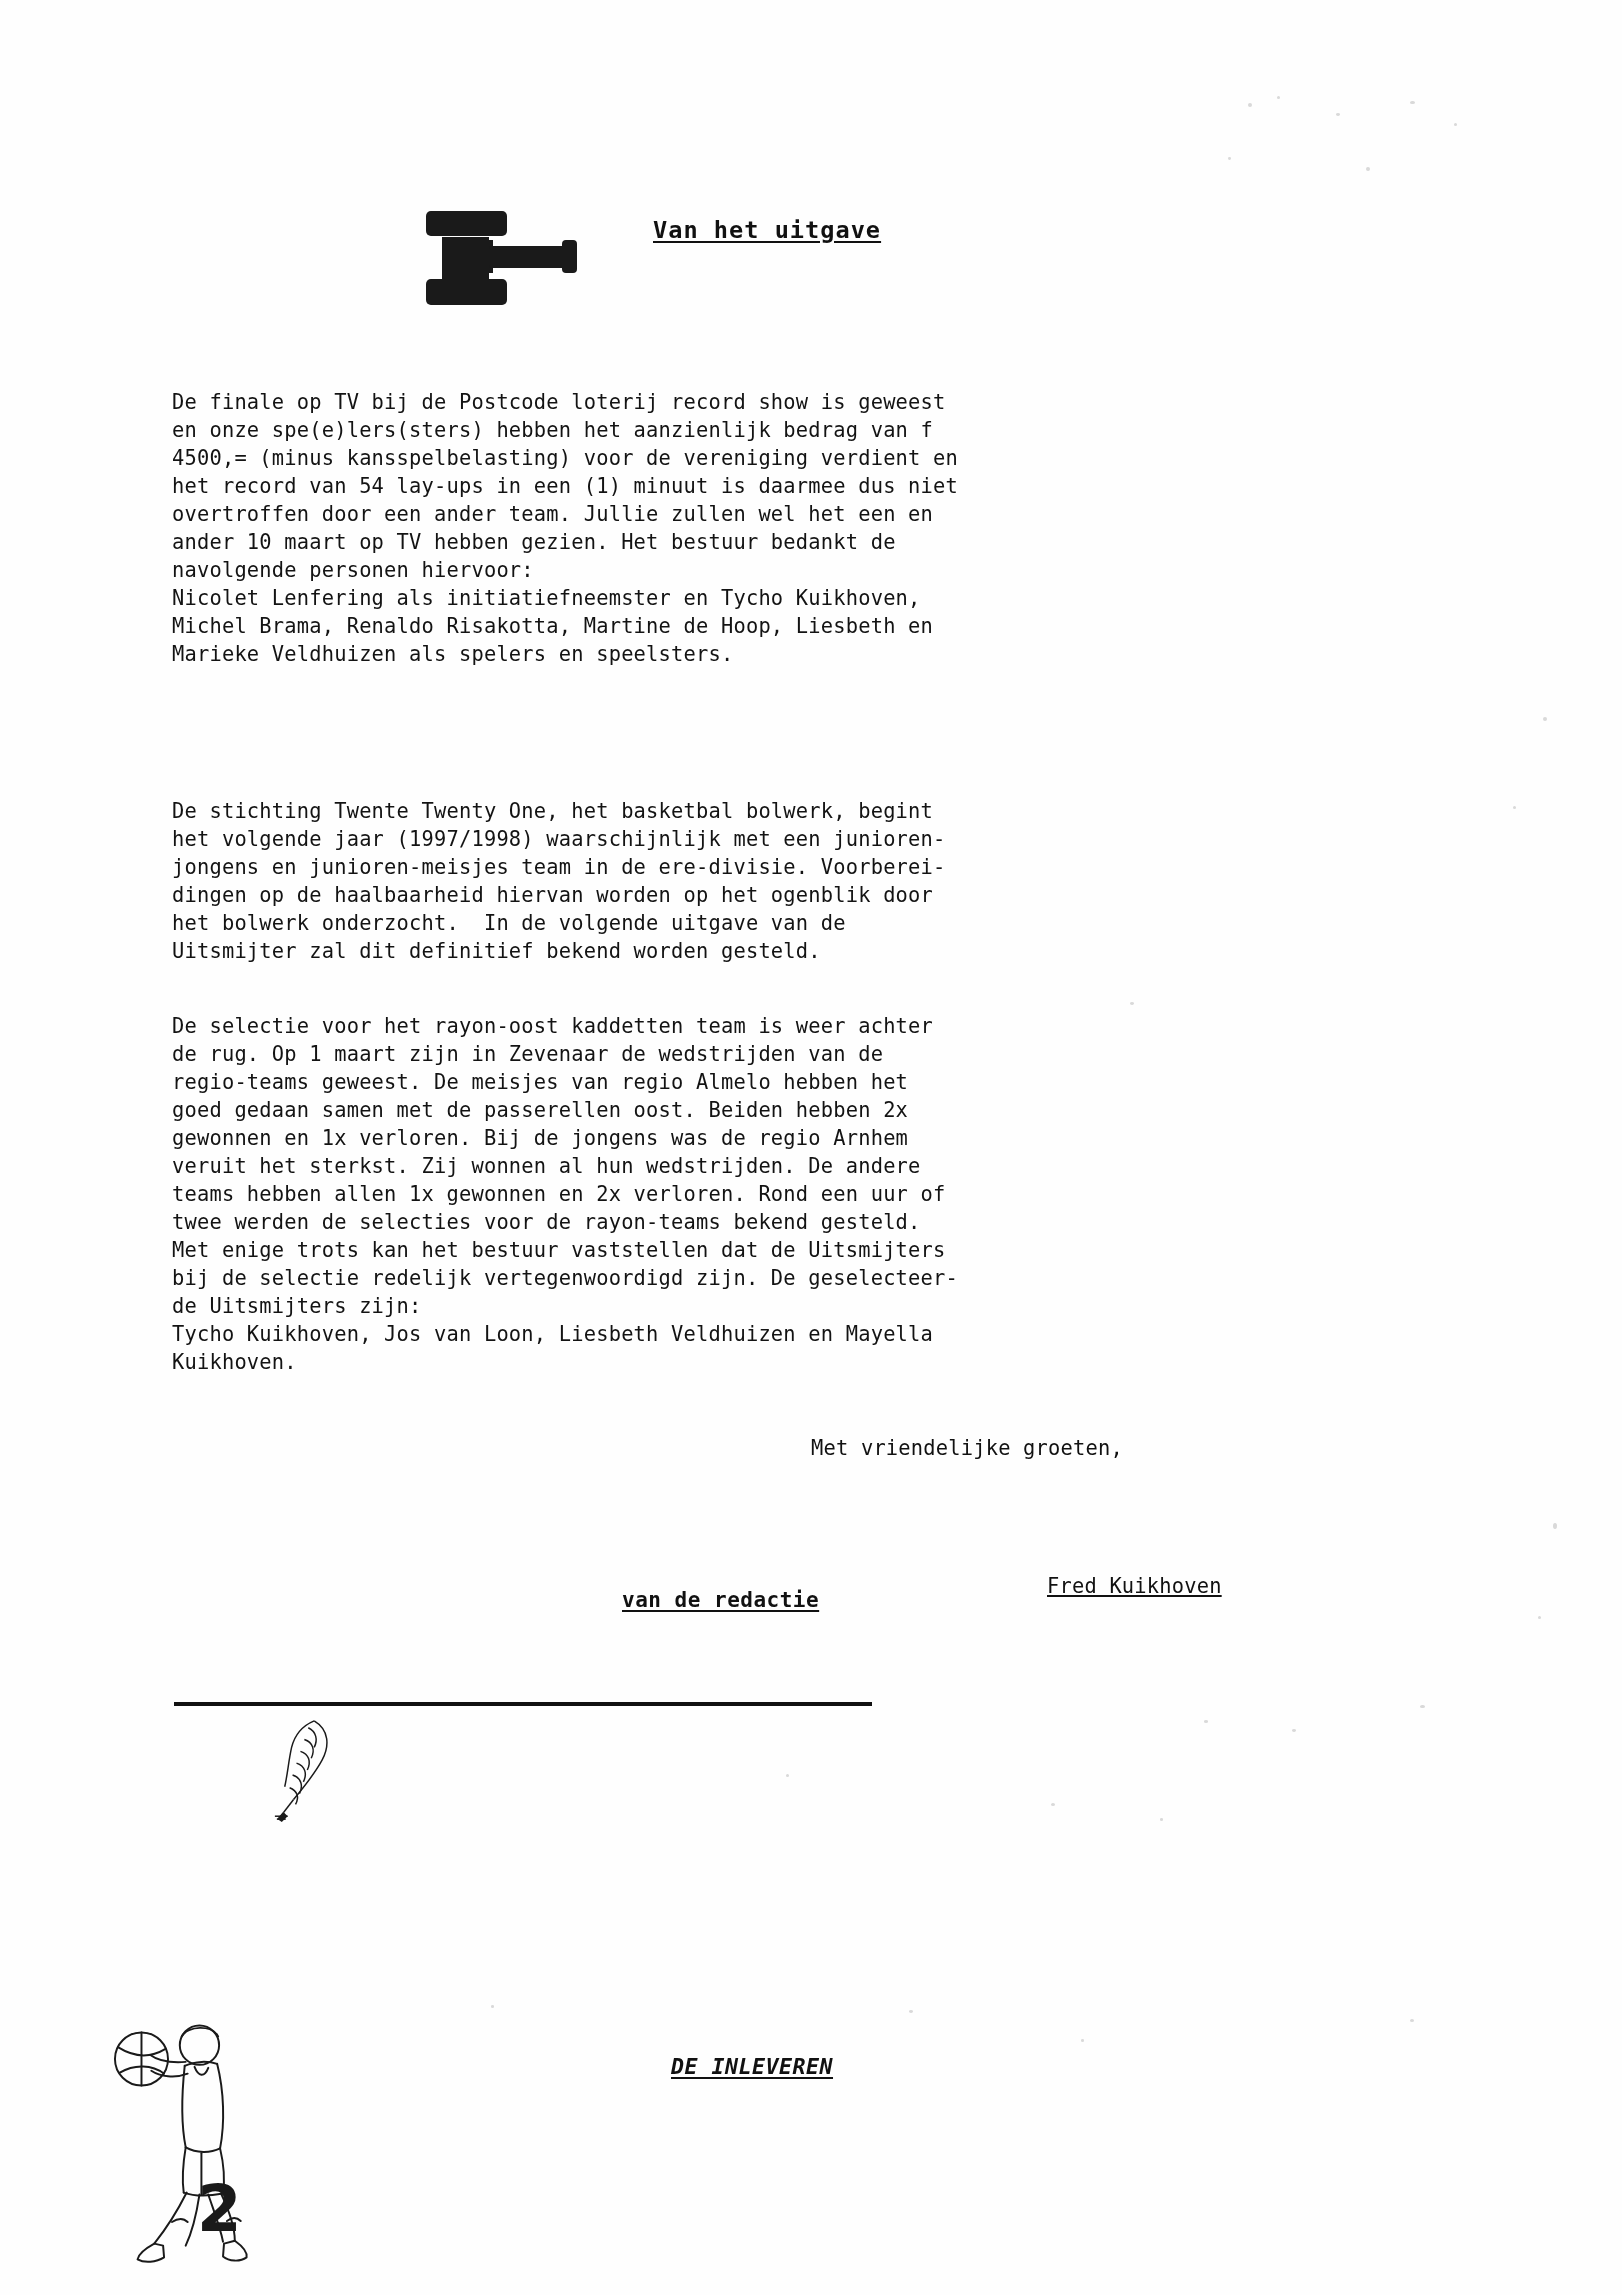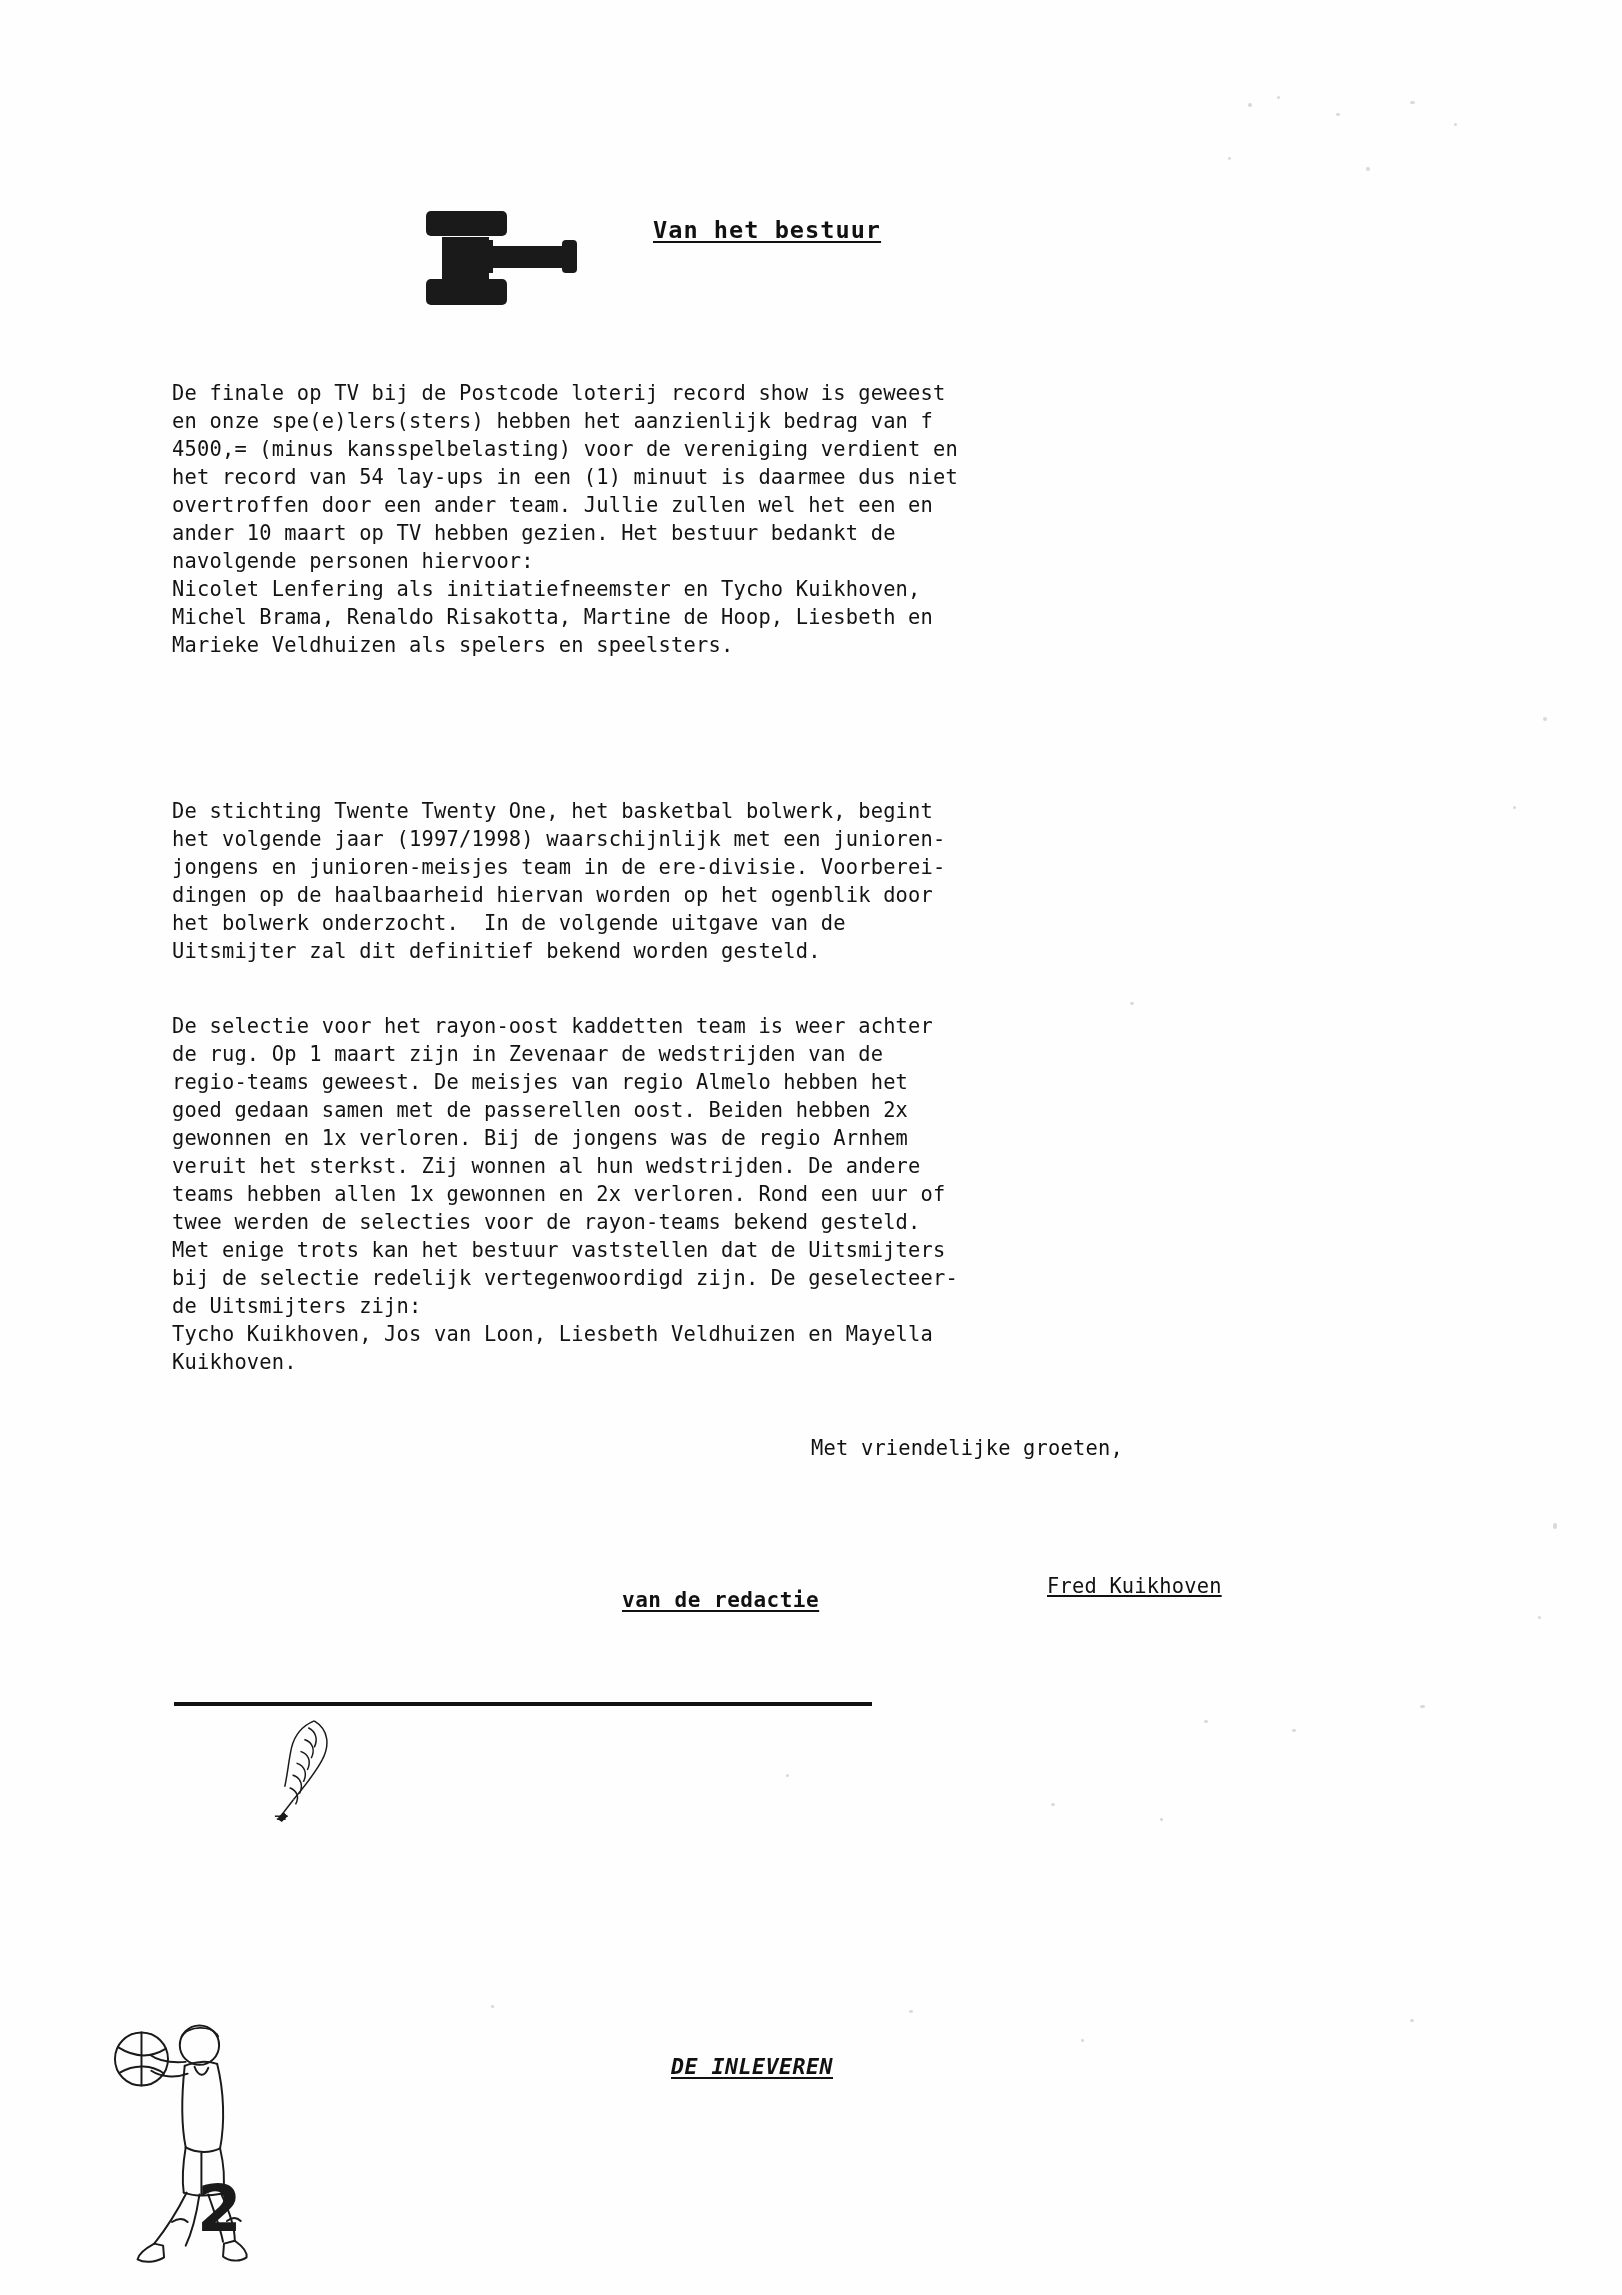--- a/index.html
+++ b/index.html
@@ -97,21 +97,21 @@
   .para {
     position: absolute;
     left: 172px;
     width: 1287px;
     font-size: 20.4px;
     line-height: 28px;
     letter-spacing: 0.2px;
     white-space: pre-wrap;
     color: #131313;
   }
-  #para-1 { top: 379px; }
+  #para-1 { top: 388px; }
   #para-2 { top: 757px; margin-top: 40px; }
   #para-3 { top: 1012px; }
 
   .signoff {
     position: absolute;
     font-size: 20.4px;
     line-height: 28px;
     letter-spacing: 0.2px;
     white-space: pre;
   }
@@ -201,21 +201,21 @@
 
   <div class="gavel">
     <div class="bar head-top"></div>
     <div class="bar neck"></div>
     <div class="bar head-bot"></div>
     <div class="bar collar"></div>
     <div class="bar handle"></div>
     <div class="bar knob"></div>
   </div>
 
-  <div class="section-title" id="title-bestuur">Van het bestuur</div>
+  <div class="section-title" id="title-bestuur">Van het uitgave</div>
 
   <div class="para" id="para-1">De finale op TV bij de Postcode loterij record show is geweest
 en onze spe(e)lers(sters) hebben het aanzienlijk bedrag van f
 4500,= (minus kansspelbelasting) voor de vereniging verdient en
 het record van 54 lay-ups in een (1) minuut is daarmee dus niet
 overtroffen door een ander team. Jullie zullen wel het een en
 ander 10 maart op TV hebben gezien. Het bestuur bedankt de
 navolgende personen hiervoor:
 Nicolet Lenfering als initiatiefneemster en Tycho Kuikhoven,
 Michel Brama, Renaldo Risakotta, Martine de Hoop, Liesbeth en

